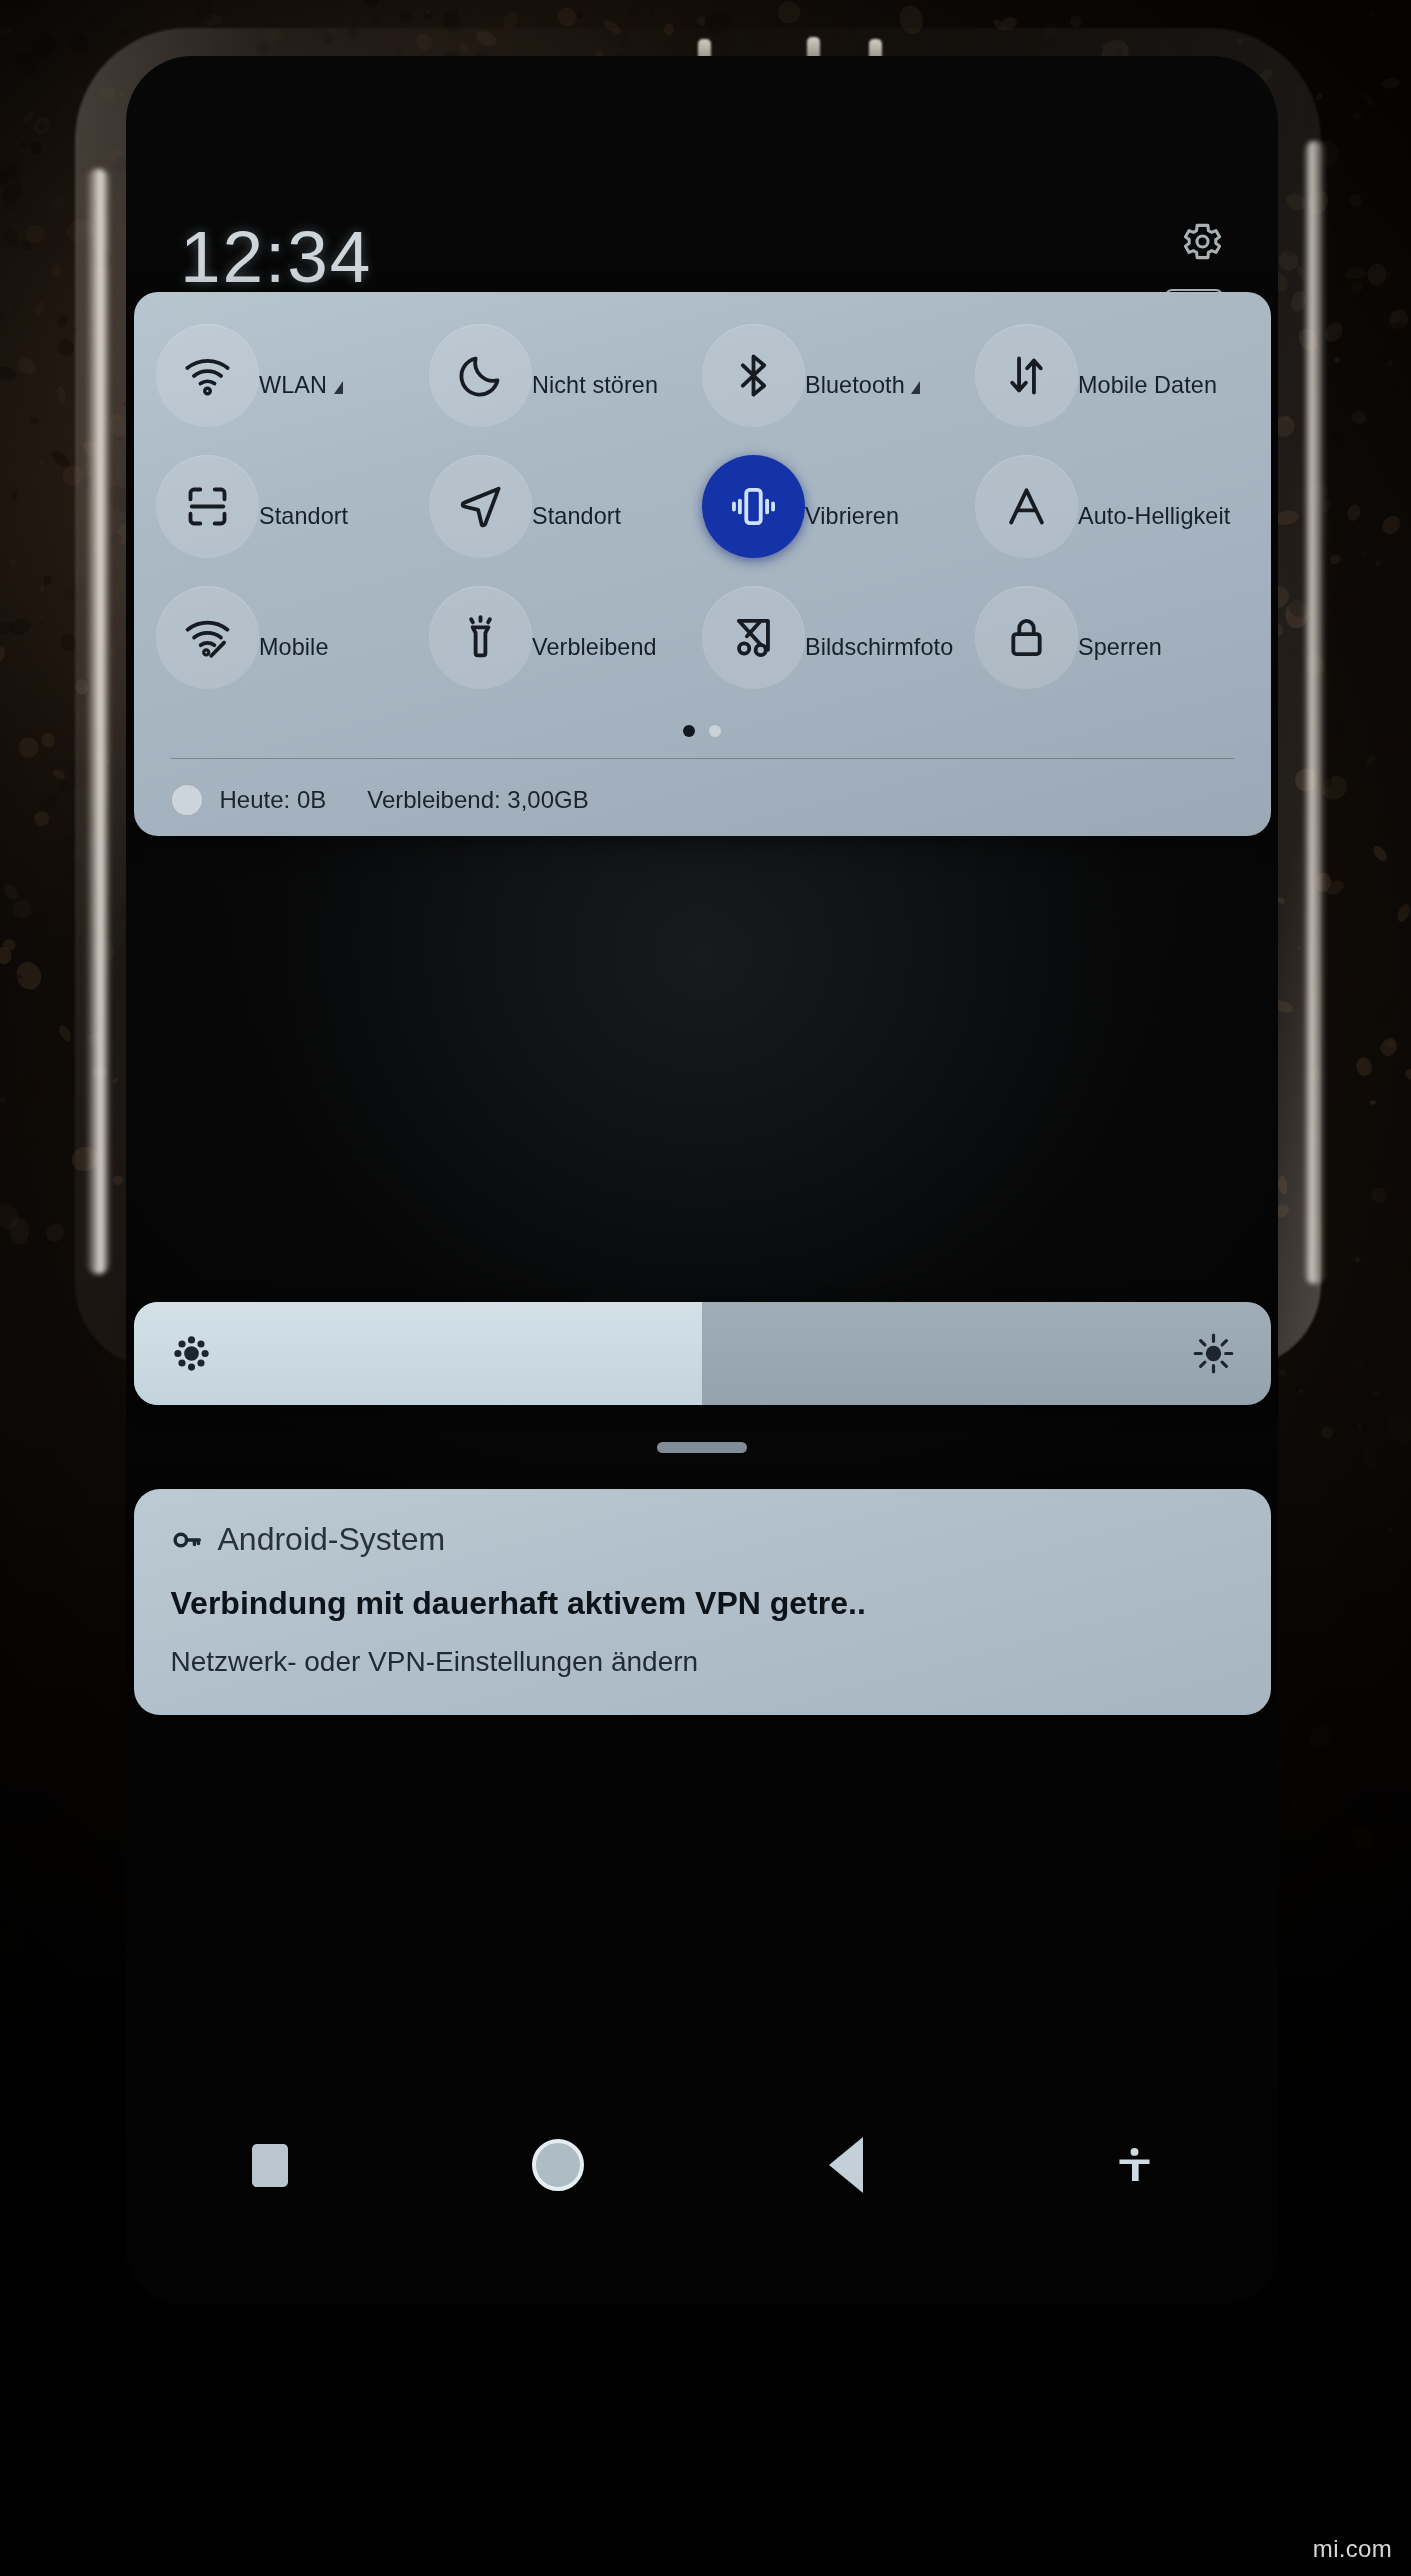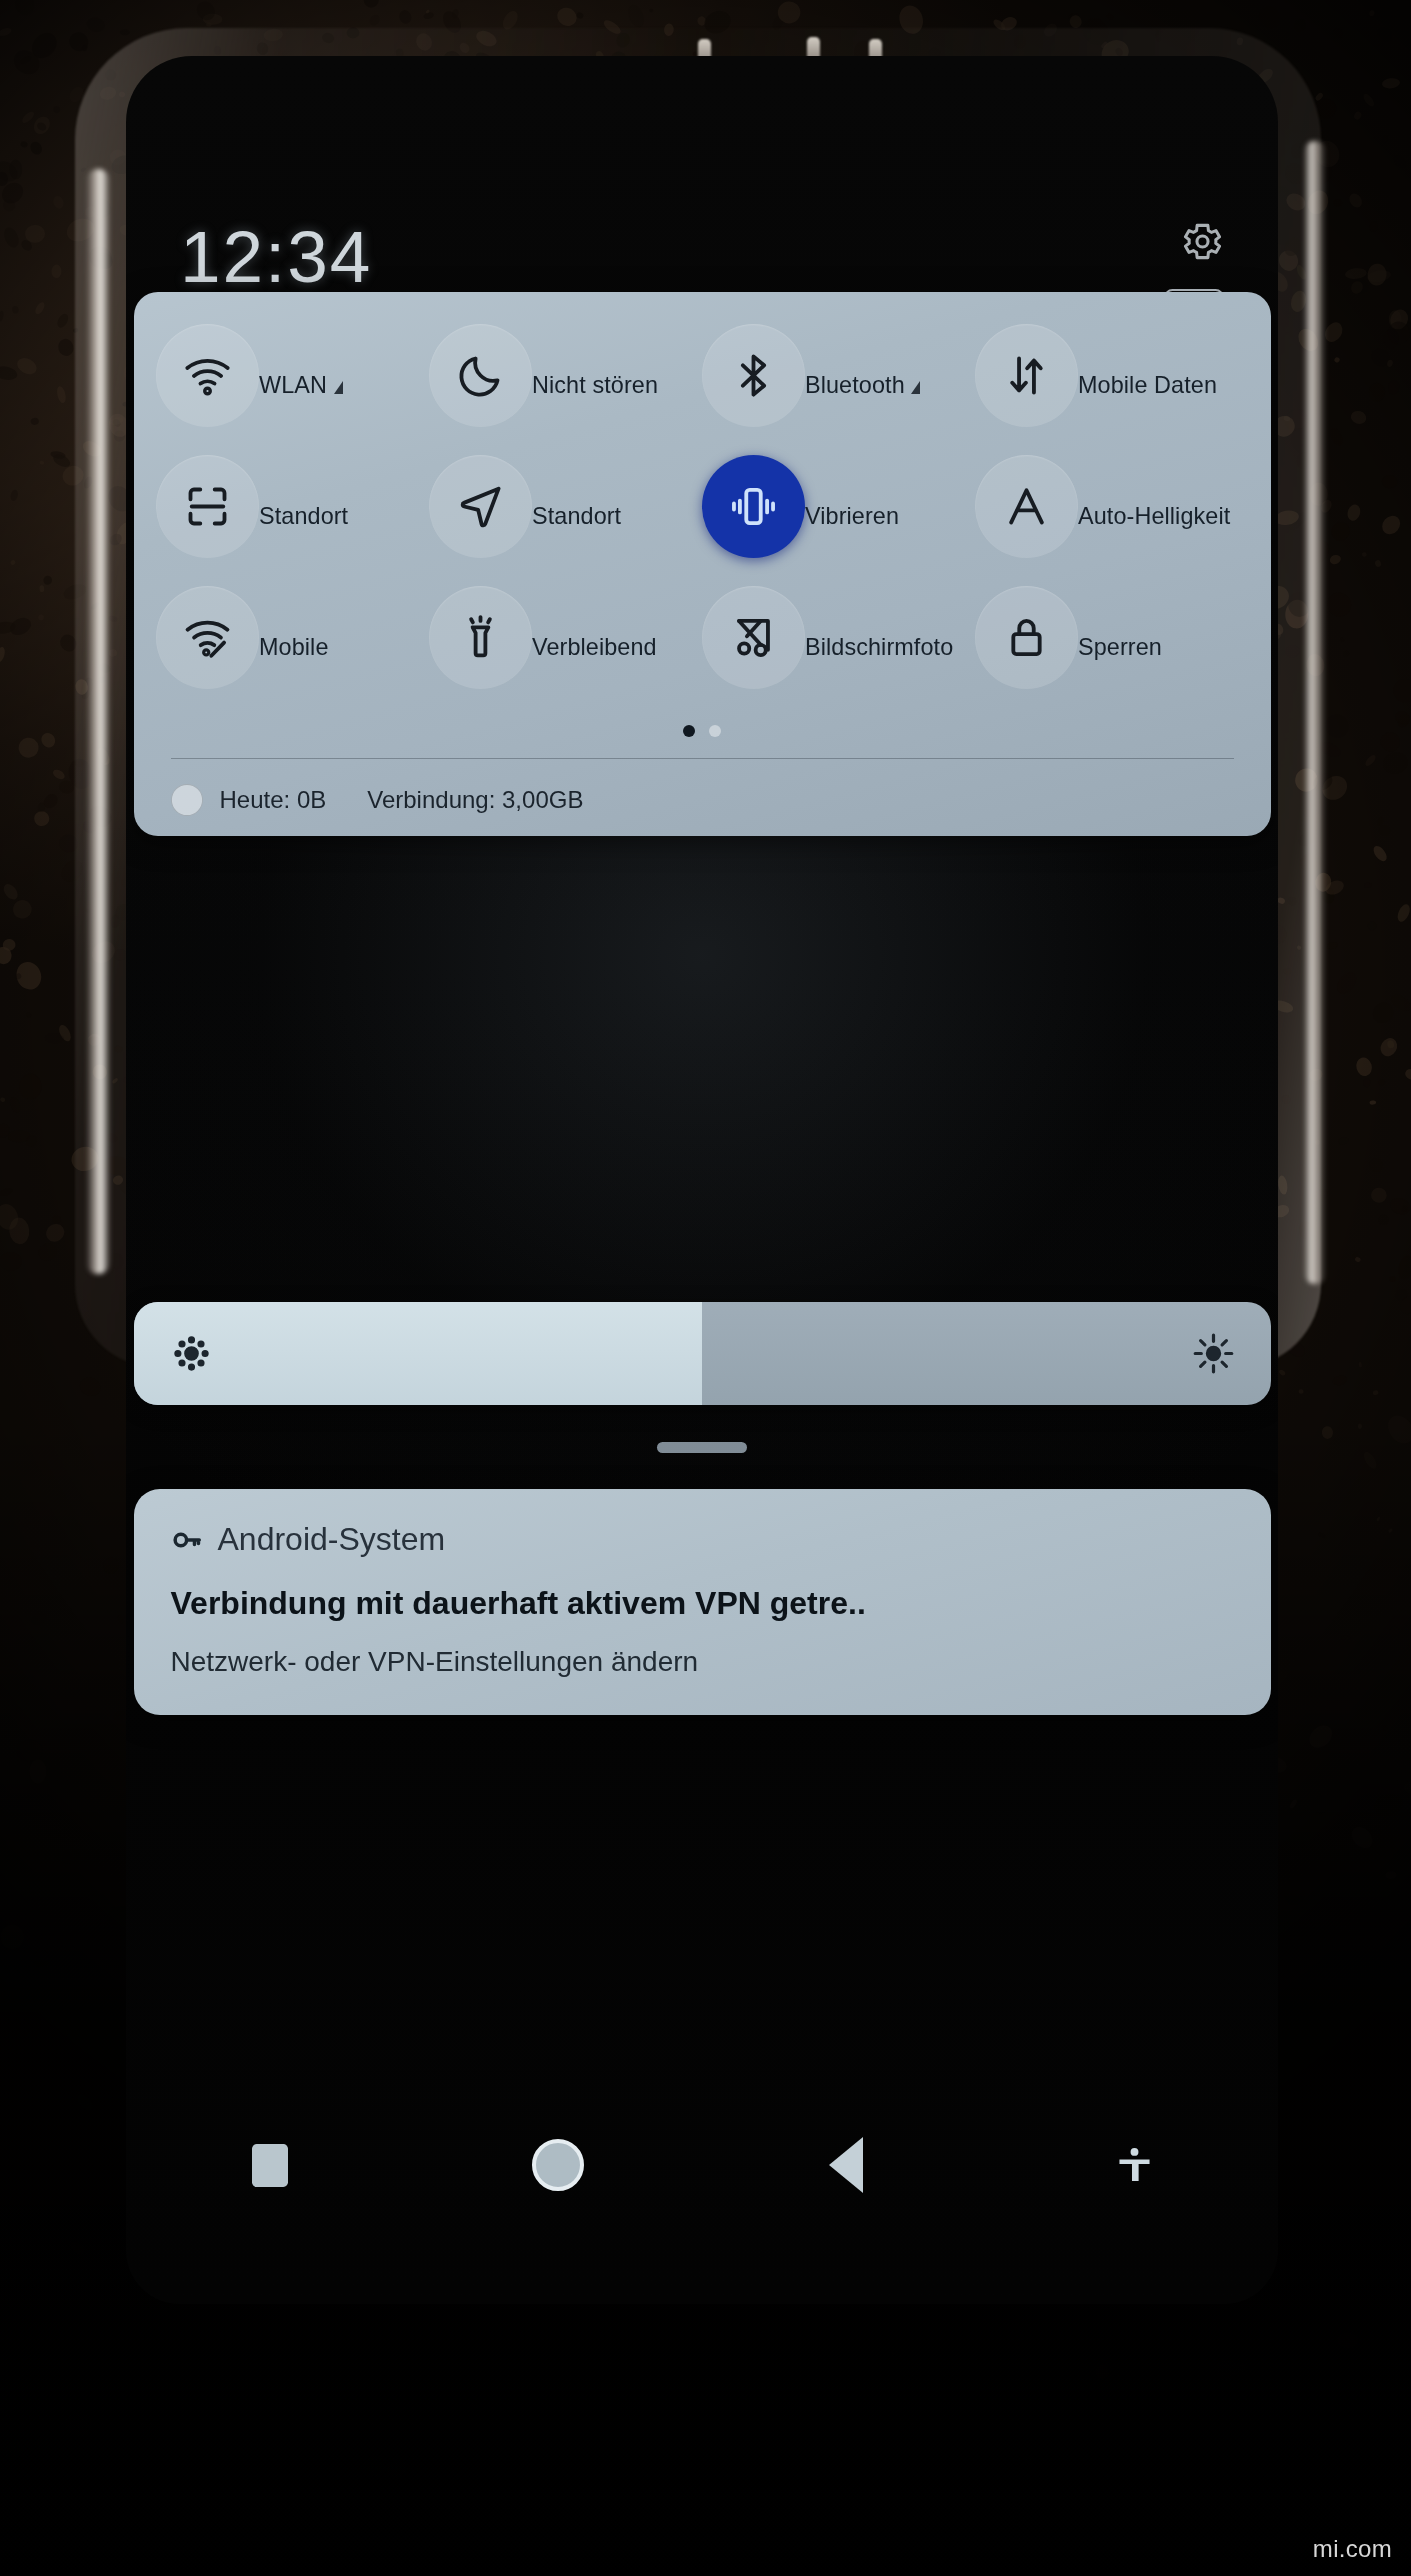--- a/index.html
+++ b/index.html
@@ -2022,21 +2022,21 @@
     <div id="qs-dots">
       <span class="dot on"></span>
       <span class="dot"></span>
     </div>
 
     <div id="qs-sep"></div>
 
     <div id="data-row">
       <span id="data-knob"></span>
       <span class="data-text">Heute: 0B</span>
-      <span class="data-text" id="data-remaining">Verbindung: 3,00GB</span>
+      <span class="data-text" id="data-remaining">Verbleibend: 3,00GB</span>
     </div>
   </div>
 
   <div id="brightness">
     <div id="brightness-fill" style="width: 50%;"></div>
     <svg class="bright-icon" id="bi-low" viewBox="0 0 24 24" fill="none">
       <circle cx="12" cy="12" r="3.6" fill="#1d262e" stroke="none"></circle>
       <circle cx="12" cy="4.4" r="1.5" fill="#1d262e" stroke="none"></circle>
       <circle cx="12" cy="19.6" r="1.5" fill="#1d262e" stroke="none"></circle>
       <circle cx="4.4" cy="12" r="1.5" fill="#1d262e" stroke="none"></circle>

